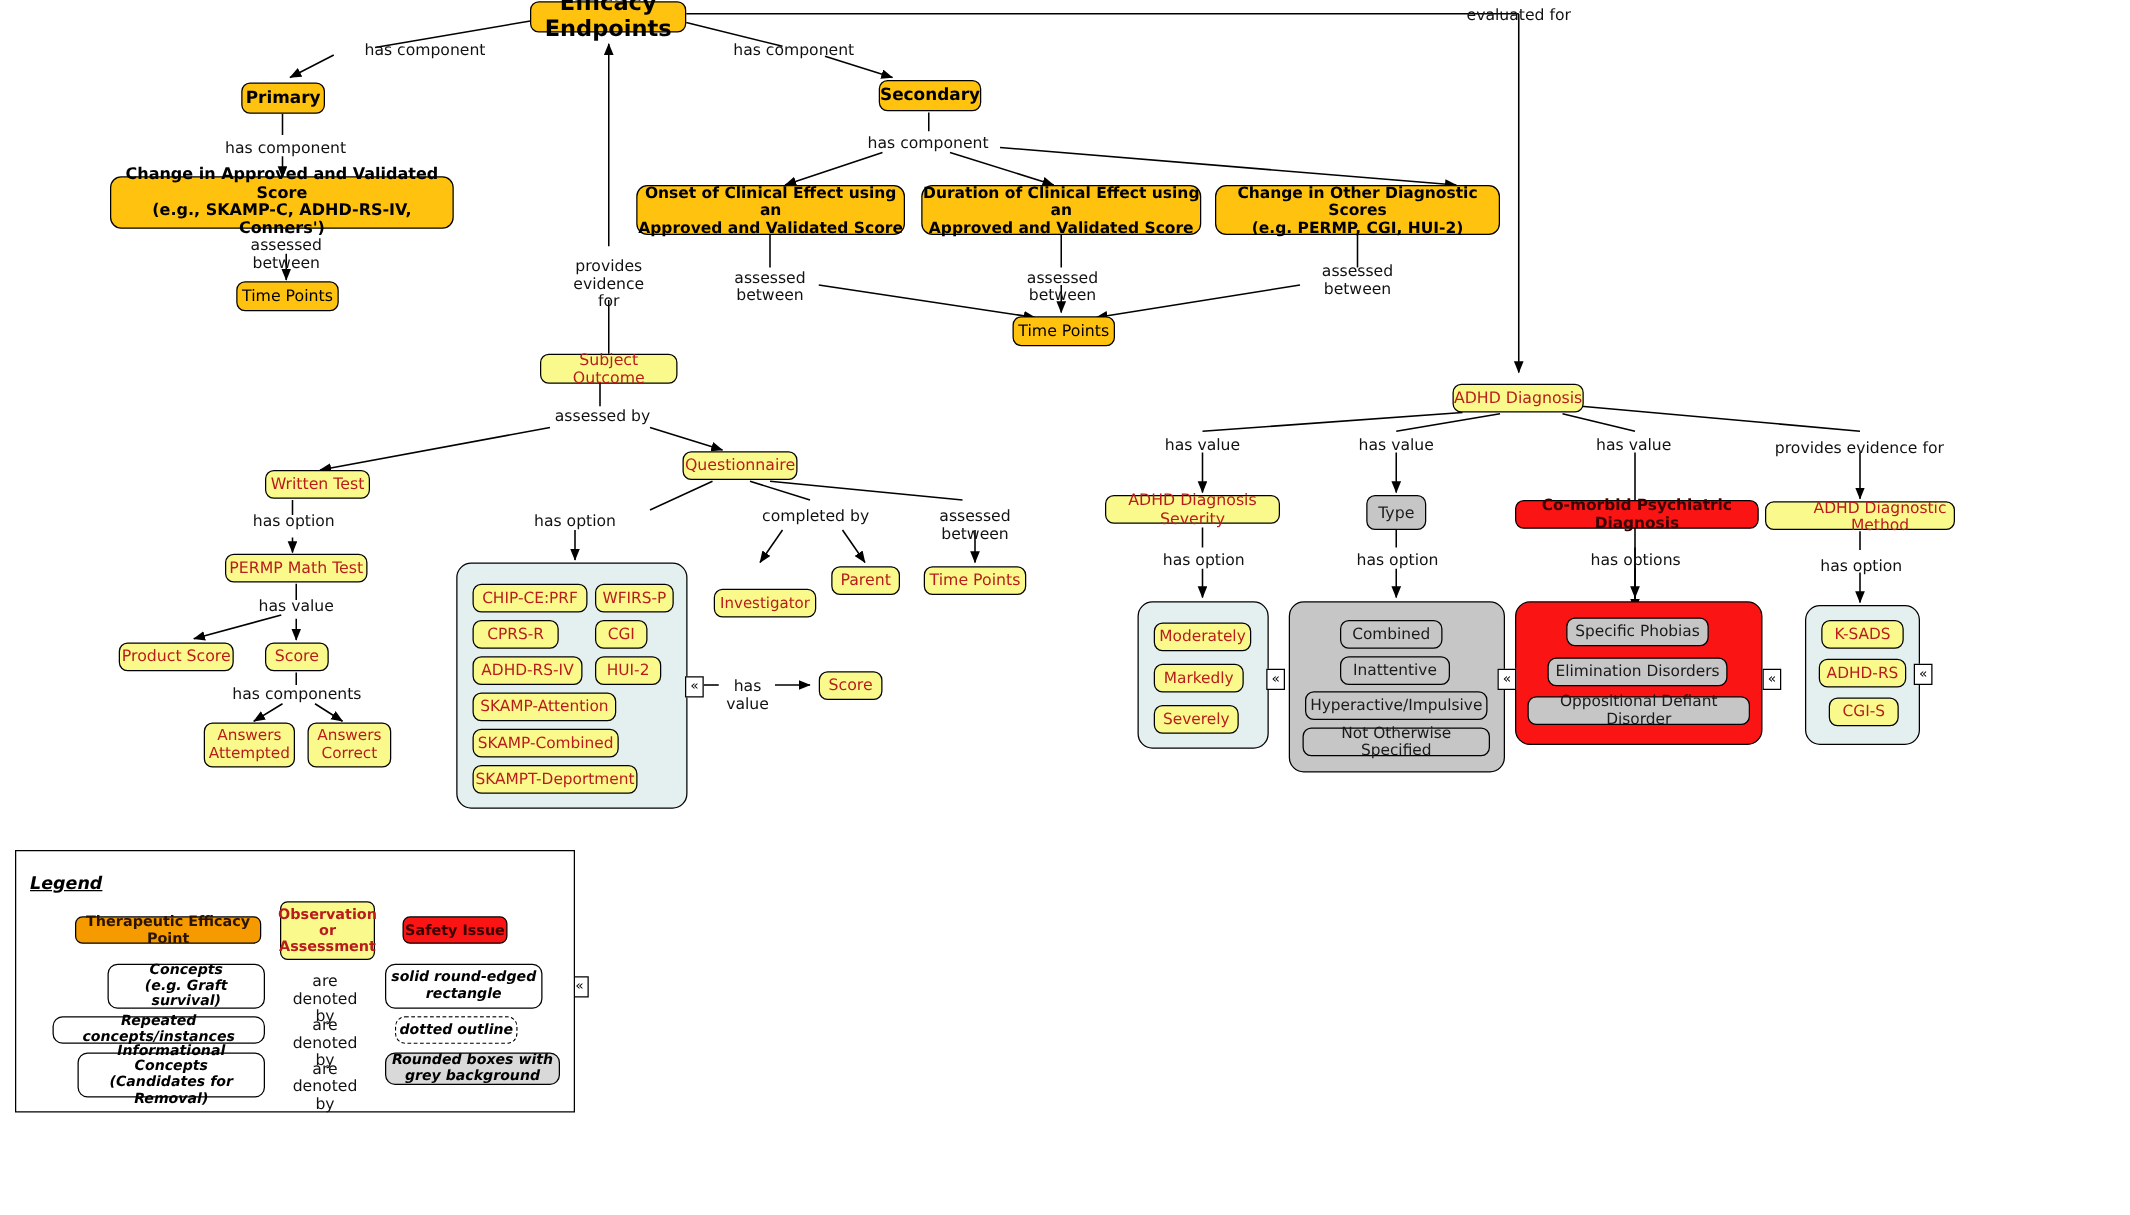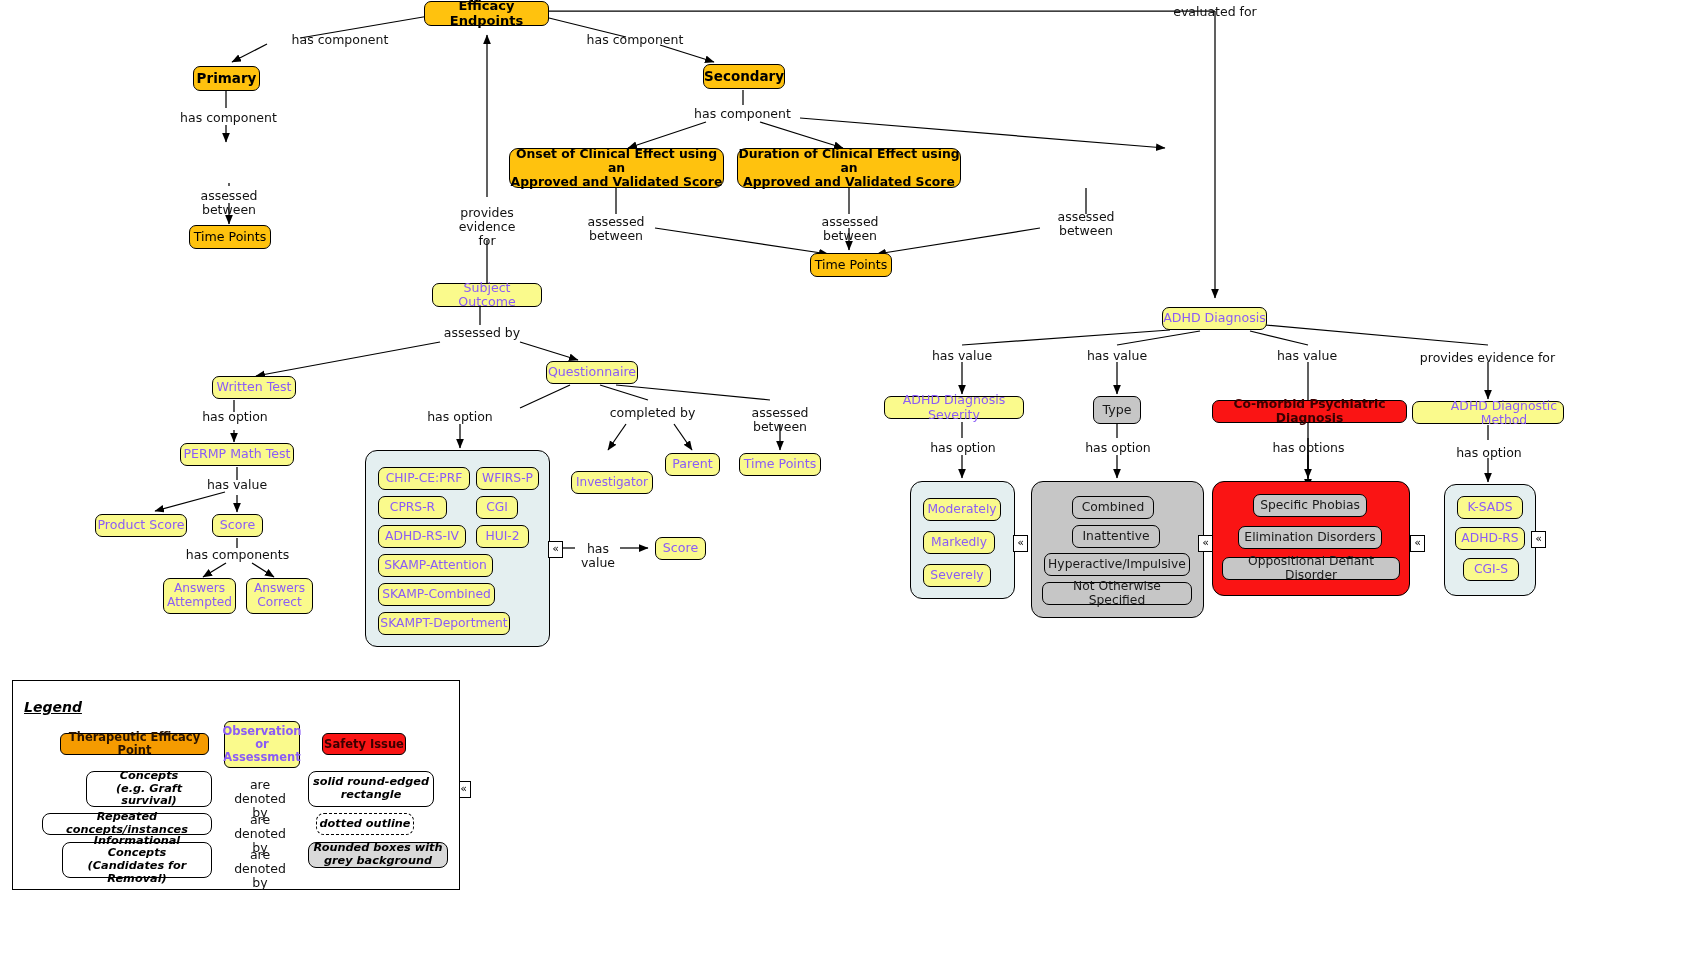--- a/index.html
+++ b/index.html
@@ -33,21 +33,21 @@
     white-space: pre-line;
   }
   
   .n-gold {
     background: #FFC20E;
     color: #000;
     font-weight: bold;
   }
   .n-yellow {
     background: #FAFA8C;
-    color: #8b5cf6;
+    color: #b91c1c;
     font-weight: normal;
   }
   .n-grey {
     background: #C6C6C6;
     color: #1a1a1a;
     font-weight: normal;
   }
   .n-red {
     background: #FA1414;
     color: #3a0000;
@@ -233,35 +233,39 @@
       <path d="M290,788 L308,788" marker-end="url(#arrow)"></path>
       <path d="M211,823 L228,823"></path>
       <path d="M290,823 L308,823" marker-end="url(#arrow)"></path>
       <path d="M211,858 L228,858"></path>
       <path d="M290,858 L308,858" marker-end="url(#arrow)"></path>
 
       <path d="M445,788 L457,788"></path>
     </g>
   </svg>
 
-  <div class="node n-gold" style="left:424px; top:1px; width:125px; height:25px; border-radius:7px; font-size:13px;">Efficacy Endpoints</div>
+  <div class="node n-gold" style="left:424px; top:1px; width:125px; height:25px; border-radius:7px; font-size:18px;">Efficacy Endpoints</div>
 
   <div class="node n-gold" style="left:193px; top:66px; width:67px; height:25px; border-radius:7px; font-size:13.5px;">Primary</div>
 
   <div class="node n-gold" style="left:703px; top:64px; width:82px; height:25px; border-radius:7px; font-size:13.5px;">Secondary</div>
 
+  <div class="node n-gold" style="left:88px; top:141px; width:275px; height:42px; border-radius:9px; font-size:12.8px;">Change in Approved and Validated Score
+(e.g., SKAMP-C, ADHD-RS-IV, Conners')</div>
 
   <div class="node n-gold" style="left:189px; top:225px; width:82px; height:24px; border-radius:7px; font-size:12.6px; font-weight:normal;">Time Points</div>
 
   <div class="node n-gold" style="left:509px; top:148px; width:215px; height:40px; border-radius:9px; font-size:12.4px;">Onset of Clinical Effect using an
 Approved and Validated Score</div>
 
   <div class="node n-gold" style="left:737px; top:148px; width:224px; height:40px; border-radius:9px; font-size:12.4px;">Duration of Clinical Effect using an
 Approved and Validated Score</div>
 
+  <div class="node n-gold" style="left:972px; top:148px; width:228px; height:40px; border-radius:9px; font-size:12.4px;">Change in Other Diagnostic Scores
+(e.g. PERMP, CGI, HUI-2)</div>
 
   <div class="node n-gold" style="left:810px; top:253px; width:82px; height:24px; border-radius:7px; font-size:12.6px; font-weight:normal;">Time Points</div>
 
   <div class="node n-yellow" style="left:432px; top:283px; width:110px; height:24px; border-radius:7px; font-size:12.6px;">Subject Outcome</div>
 
   <div class="node n-yellow" style="left:192px; top:376px; width:84px; height:23px; border-radius:7px; font-size:12.6px;margin-left:20px;">Written Test</div>
 
   <div class="node n-yellow" style="left:180px; top:443px; width:114px; height:23px; border-radius:7px; font-size:12.6px;">PERMP Math Test</div>
 
   <div class="node n-yellow" style="left:95px; top:514px; width:92px; height:23px; border-radius:7px; font-size:12.6px;">Product Score</div>

